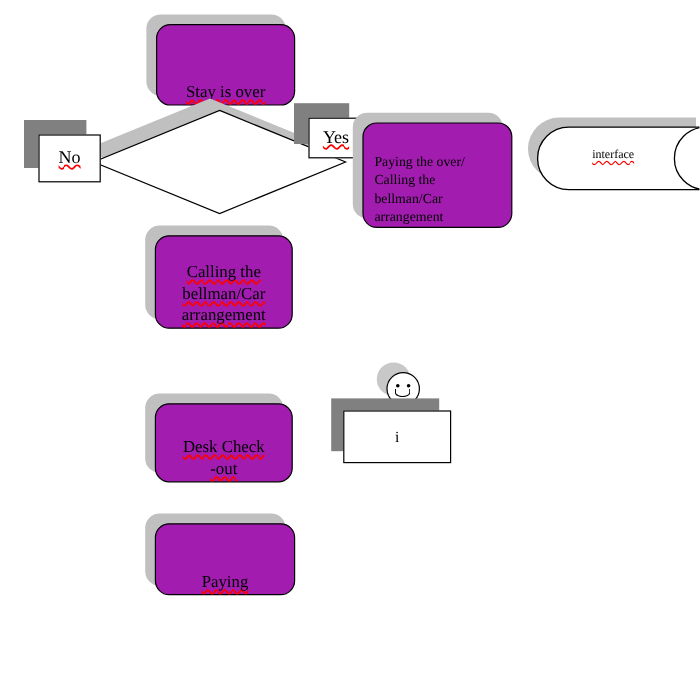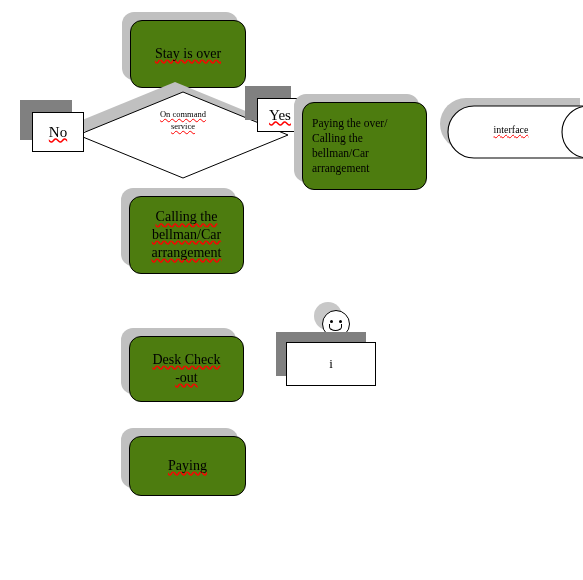--- a/index.html
+++ b/index.html
@@ -21,26 +21,26 @@
     position: absolute;
   }
   
   .rbox-shadow {
     position: absolute;
     background: #c0c0c0;
     border-radius: 12px;
   }
   .rbox-body {
     position: absolute;
-    background: #4d7c0f;
+    background: #a21caf;
     border: 1px solid #000000;
     border-radius: 12px;
     box-sizing: border-box;
     display: flex;
-    align-items: center;
+    align-items: flex-end;
     justify-content: center;
   }
   .rbox-text {
     font-family: "Liberation Serif", serif;
     font-size: 14px;
     color: #000000;
     line-height: 1.28;
     text-align: center;
     white-space: pre-line;
     padding: 0 6px;
@@ -161,22 +161,20 @@
     <div class="rbox-body" style="left:8px; top:8px; width:116px; height:68px;">
       <span class="rbox-text"><span class="sq">Stay is over</span></span>
     </div>
   </div>
 
   <div class="diamond-wrap" style="left:78px; top:82px; width:210px; height:96px;">
     <svg class="diamond-svg" width="210" height="96" viewBox="0 0 210 96">
       <polygon points="97,0 202,43 97,86 -8,43" fill="#c0c0c0" stroke="none"></polygon>
       <polygon points="105,10 210,53 105,96 0,53" fill="#ffffff" stroke="#000000" stroke-width="1"></polygon>
     </svg>
-    <div class="diamond-text" style="top:26px;"><span class="sq">On command
-service</span></div>
   </div>
 
   <div class="node" style="left:245px; top:86px; width:58px; height:46px;">
     <div class="lbox-shadow" style="left:0; top:0; width:46px; height:34px;"></div>
     <div class="lbox-body" style="left:12px; top:12px; width:46px; height:34px;">
       <span class="lbox-text"><span class="sq">Yes</span></span>
     </div>
   </div>
 
   <div class="node" style="left:20px; top:100px; width:64px; height:52px;">

